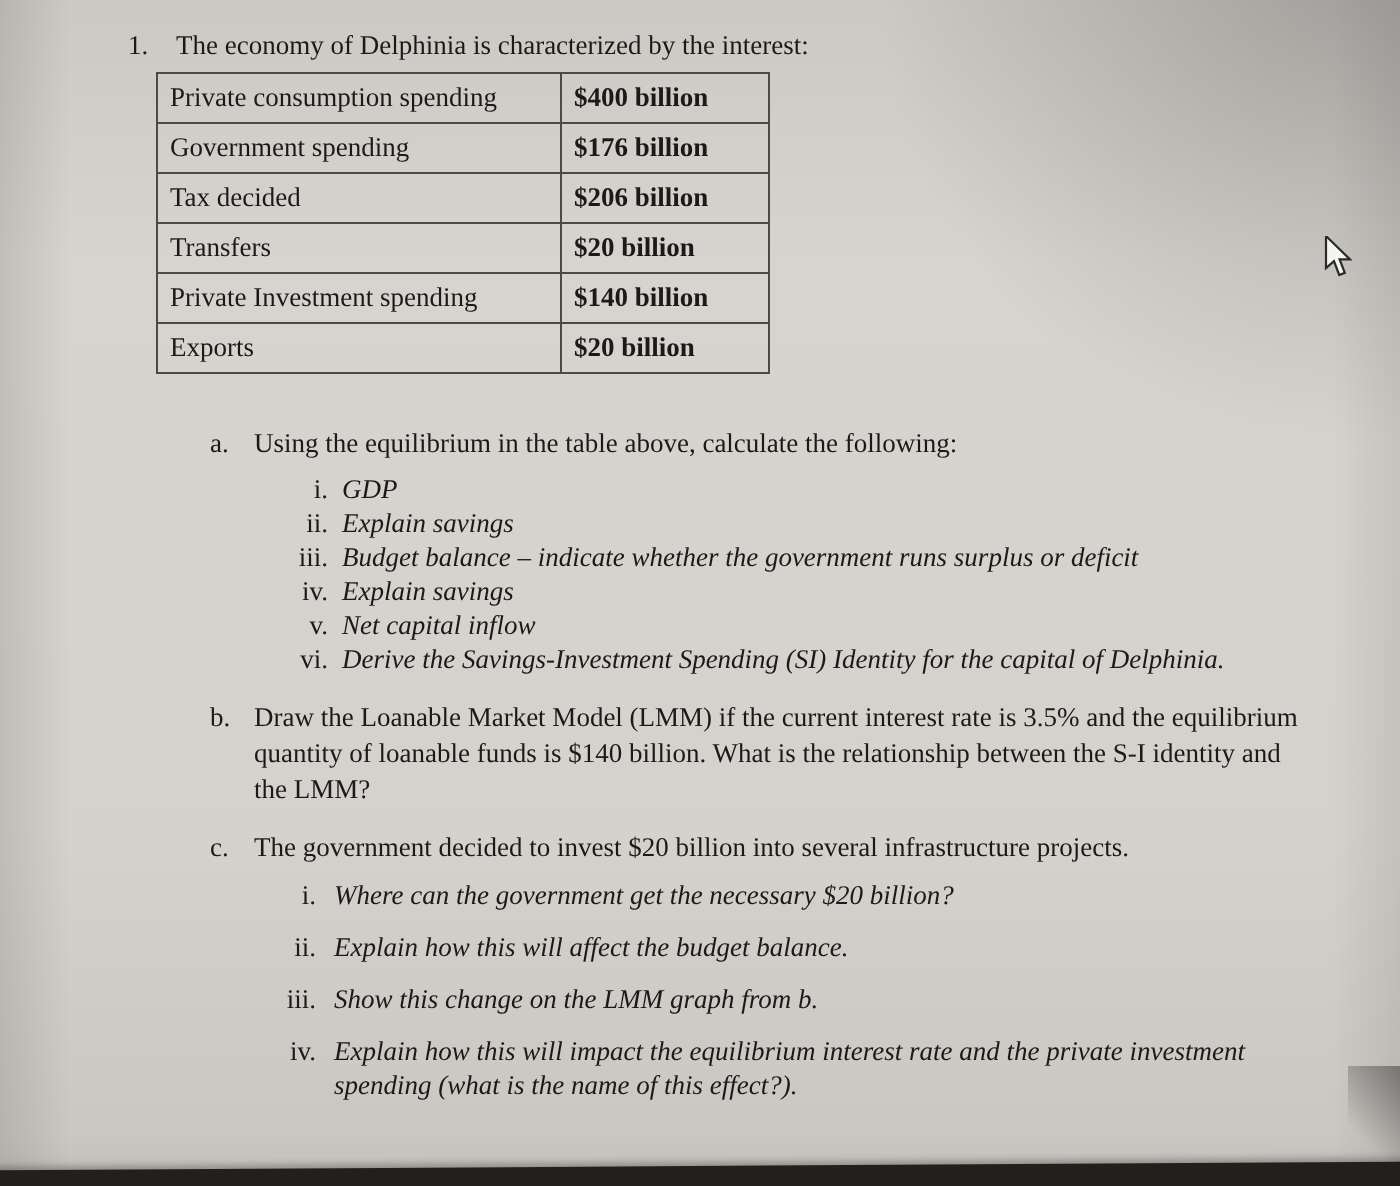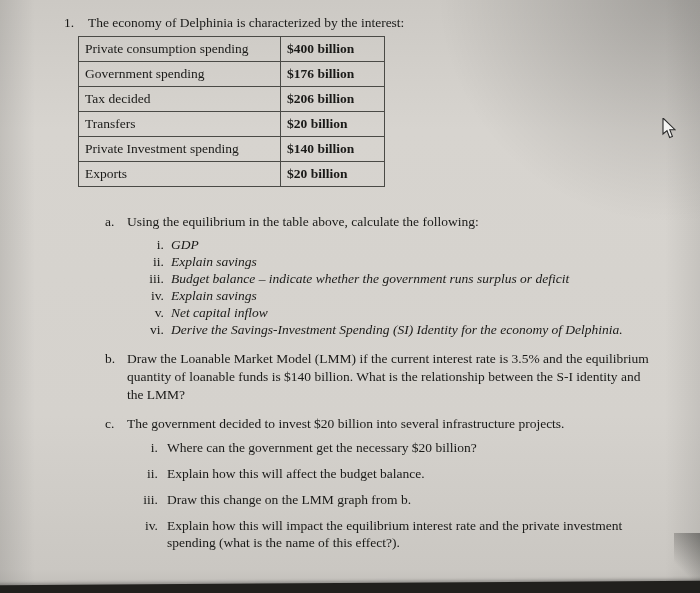--- a/index.html
+++ b/index.html
@@ -48,21 +48,21 @@
   .part-c .part-text { max-width:510px;font-family:Liberation Serif, serif; }
 
   .roman-list { margin:5px 0 0 78px; }
   .roman-list .li { display:flex; line-height:17px; }
   .roman-list .li .rn { width:22px; flex:0 0 22px; text-align:right; padding-right:7px; box-sizing:content-box; }
   .roman-list .li .rt { flex:1; max-width:480px;font-style:italic; }
 
   .c-list { margin:6px 0 0 64px; }
   .c-list .li { display:flex; line-height:17px; margin-bottom:9px; }
   .c-list .li .rn { width:30px; flex:0 0 30px; text-align:right; padding-right:9px; box-sizing:content-box; }
-  .c-list .li .rt { flex:1; max-width:470px; }
+  .c-list .li .rt { flex:1; max-width:470px;font-style:italic; }
 
   .bottom-edge {
     position:absolute;
     left:-8px; right:-8px; bottom:-6px;
     height:16px;
     background:#21201d;
     transform:rotate(-0.35deg);
     box-shadow:0 -2px 3px rgba(0,0,0,0.25);
   }
   .corner-shade {
@@ -136,21 +136,21 @@
       <div class="li">
         <span class="rn">iv.</span>
         <span class="rt">Explain savings</span>
       </div>
       <div class="li">
         <span class="rn">v.</span>
         <span class="rt">Net capital inflow</span>
       </div>
       <div class="li">
         <span class="rn">vi.</span>
-        <span class="rt">Derive the Savings-Investment Spending (SI) Identity for the economy of Delphinia.</span>
+        <span class="rt">Derive the Savings-Investment Spending (SI) Identity for the capital of Delphinia.</span>
       </div>
     </div>
 
     <div class="part part-b">
       <span class="part-label">b.</span>
       <span class="part-text">Draw the Loanable Market Model (LMM) if the current interest rate is 3.5% and the equilibrium quantity of loanable funds is $140 billion. What is the relationship between the S-I identity and the LMM?</span>
     </div>
 
     <div class="part part-c">
       <span class="part-label">c.</span>
@@ -161,21 +161,21 @@
       <div class="li">
         <span class="rn">i.</span>
         <span class="rt">Where can the government get the necessary $20 billion?</span>
       </div>
       <div class="li">
         <span class="rn">ii.</span>
         <span class="rt">Explain how this will affect the budget balance.</span>
       </div>
       <div class="li">
         <span class="rn">iii.</span>
-        <span class="rt">Draw this change on the LMM graph from b.</span>
+        <span class="rt">Show this change on the LMM graph from b.</span>
       </div>
       <div class="li">
         <span class="rn">iv.</span>
         <span class="rt">Explain how this will impact the equilibrium interest rate and the private investment spending (what is the name of this effect?).</span>
       </div>
     </div>
 
   </div>
 
   <div class="corner-shade"></div>

